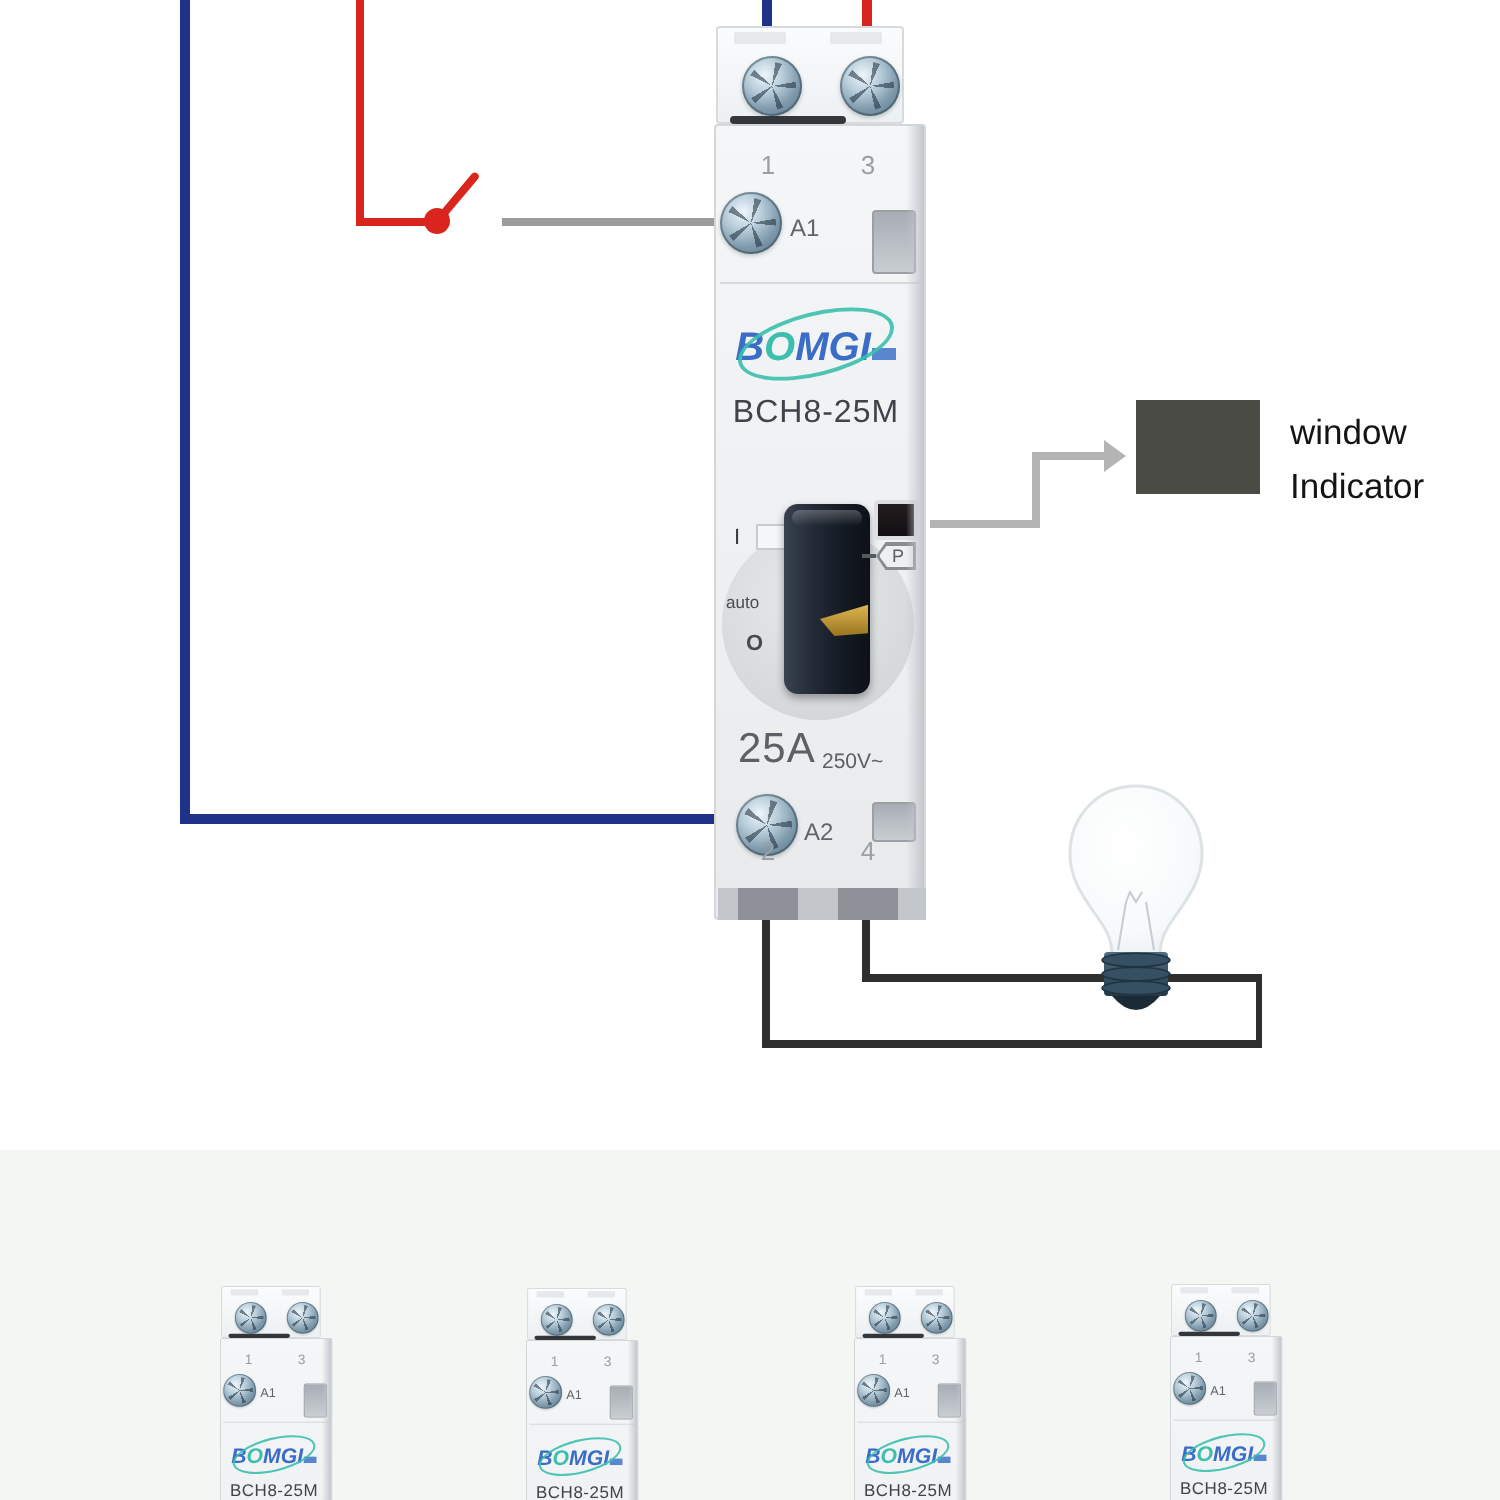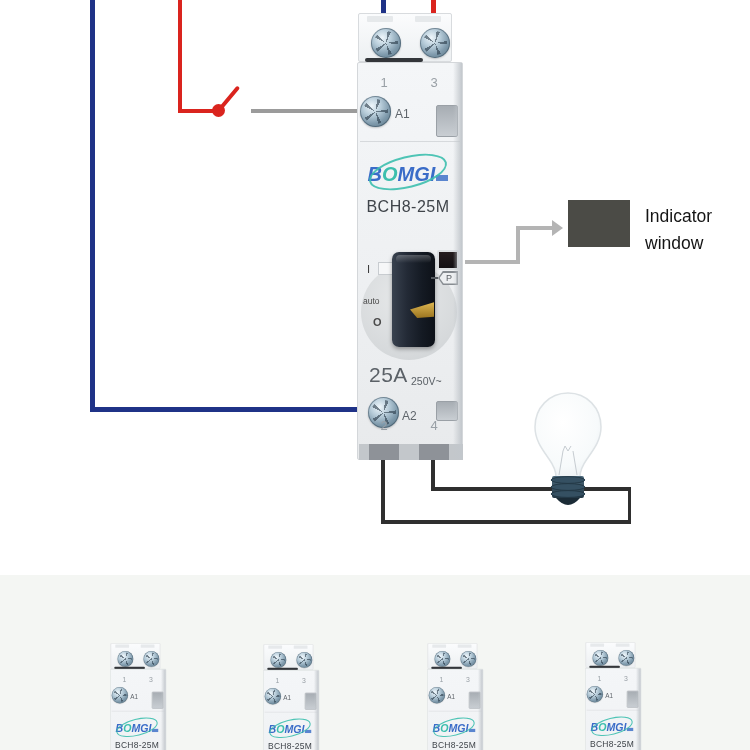--- a/index.html
+++ b/index.html
@@ -117,22 +117,22 @@
 <div class="wire w-gray2" style="left:251px;top:109px;width:124px;height:4px;"></div>
 <div class="wire w-blue" style="left:381px;top:0;width:5px;height:44px;"></div>
 <div class="wire w-red" style="left:431px;top:0;width:5px;height:44px;"></div>
 
 <div class="wire w-gray" style="left:465px;top:260px;width:55px;height:4px;"></div>
 <div class="wire w-gray" style="left:516px;top:226px;width:4px;height:38px;"></div>
 <div class="wire w-gray" style="left:516px;top:226px;width:38px;height:4px;"></div>
 <div class="abs callout-arrow" style="left:552px;top:220px;"></div>
 <div class="abs ind-swatch"></div>
 <div class="abs ind-label">
+  <div>window</div>
   <div>Indicator</div>
-  <div>window</div>
 </div>
 
 <div class="wire w-black" style="left:381px;top:454px;width:3.5px;height:69px;"></div>
 <div class="wire w-black" style="left:381px;top:520px;width:250px;height:3.5px;"></div>
 <div class="wire w-black" style="left:627.5px;top:489px;width:3.5px;height:34.5px;"></div>
 <div class="wire w-black" style="left:431px;top:454px;width:3.5px;height:36px;"></div>
 <div class="wire w-black" style="left:431px;top:487px;width:200px;height:3.5px;"></div>
 
 <svg class="abs" style="left:526px;top:390px;" width="84" height="125" viewBox="0 0 84 125">
   <defs>

